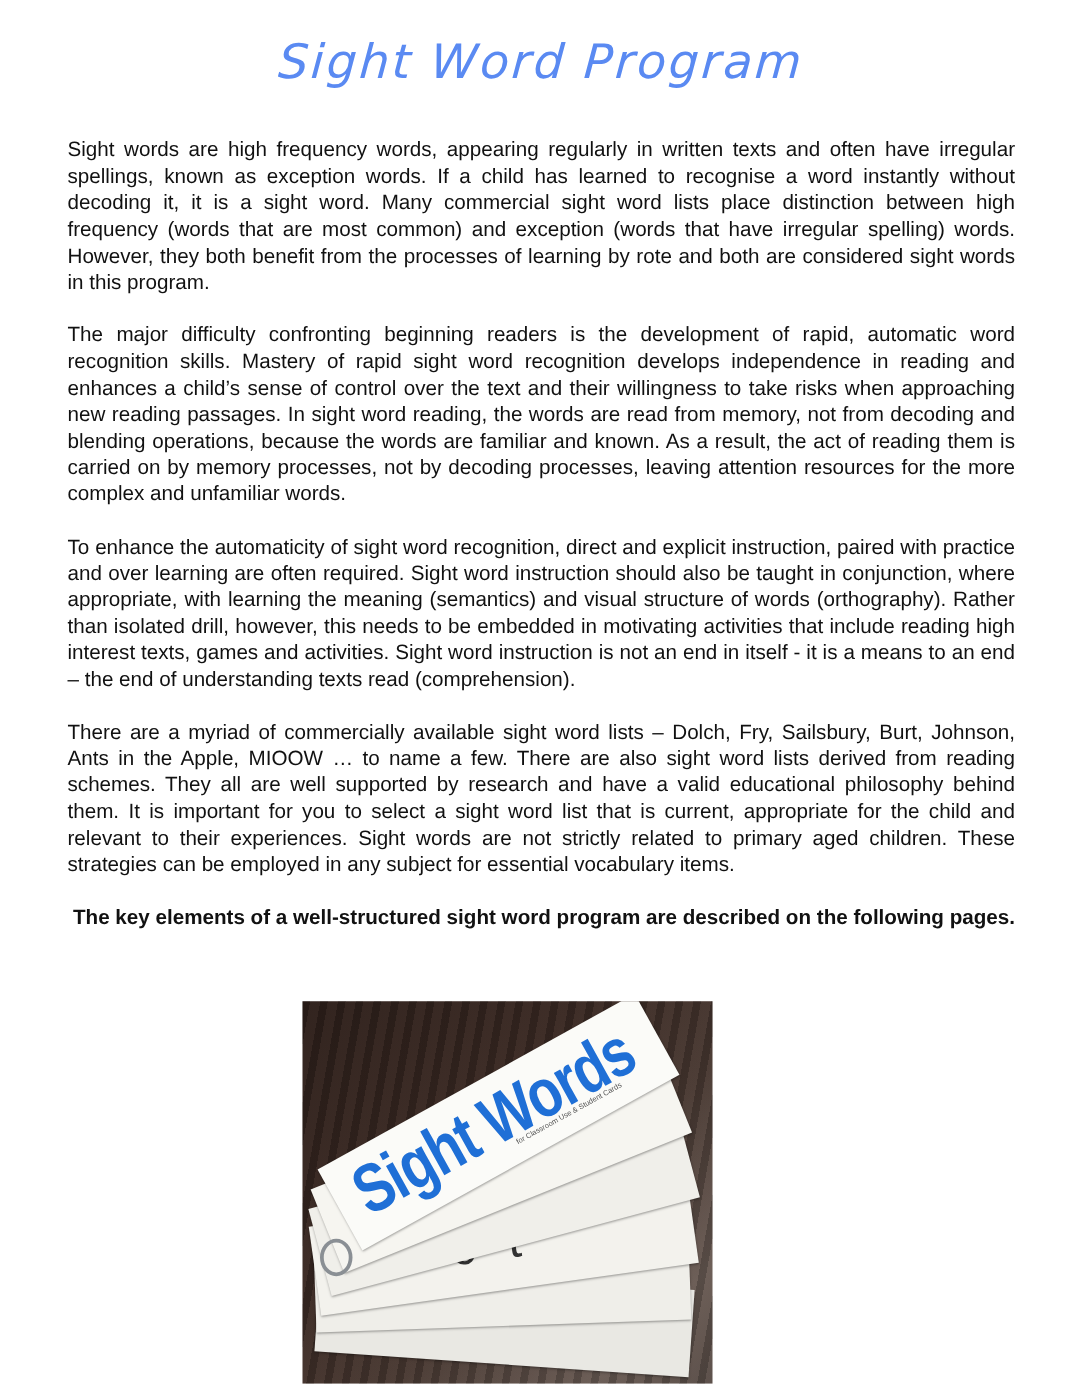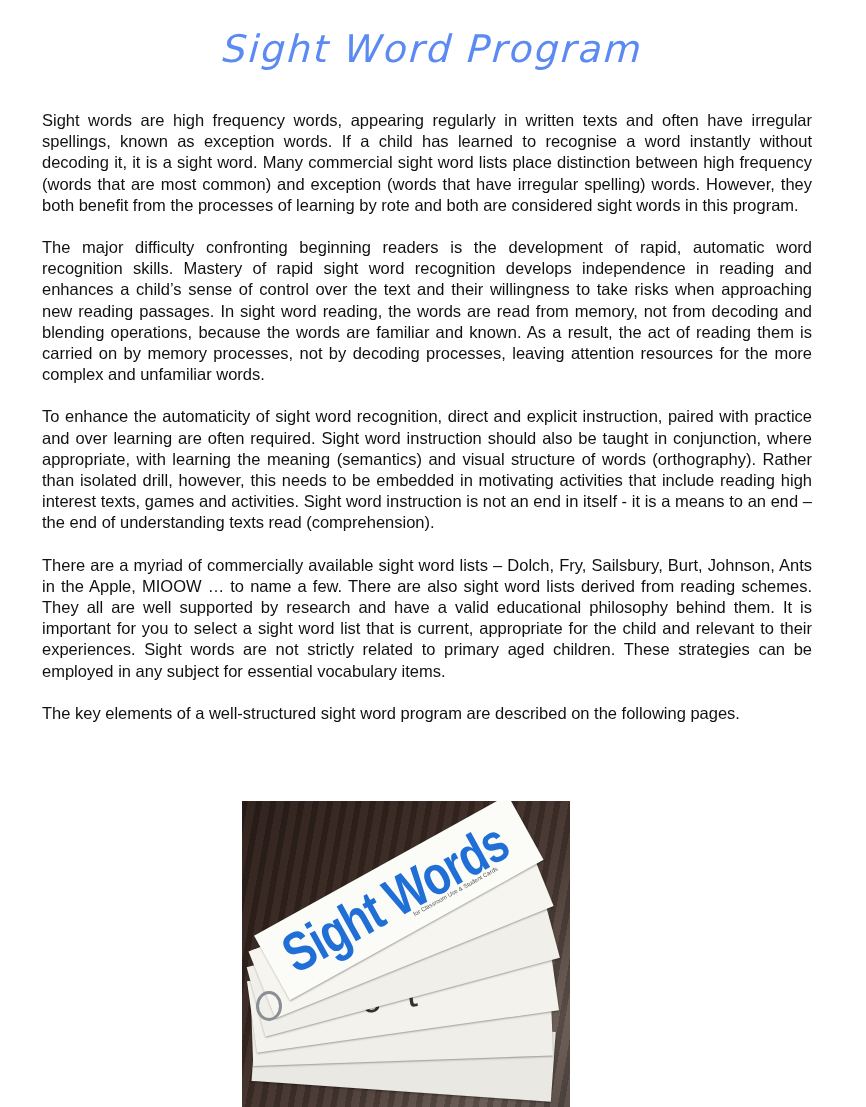--- a/index.html
+++ b/index.html
@@ -29,28 +29,29 @@
       line-height: 1;
       transform: skewX(-4deg);
     }
     .body-text {
       position: absolute;
       left: 38px;
       top: 110px;
       width: 774px;
     }
     .para {
-      margin: 0 0 21px 4px;
+      margin: 0 0 21px 16px;
       font-size: 16.5px;
       line-height: 21.2px;
       text-align: justify;
       color: #111111;
     }
     .para.last {
-      text-align: left;
+      text-align: right;
+      font-weight: bold;
     }
     .photo {
       position: absolute;
       left: 242px;
       top: 801px;
       width: 328px;
       height: 306px;
       overflow: hidden;
       background:
         repeating-linear-gradient(100deg, rgba(0,0,0,0.18) 0px, rgba(0,0,0,0.18) 6px, rgba(255,255,255,0.02) 6px, rgba(255,255,255,0.02) 14px),

